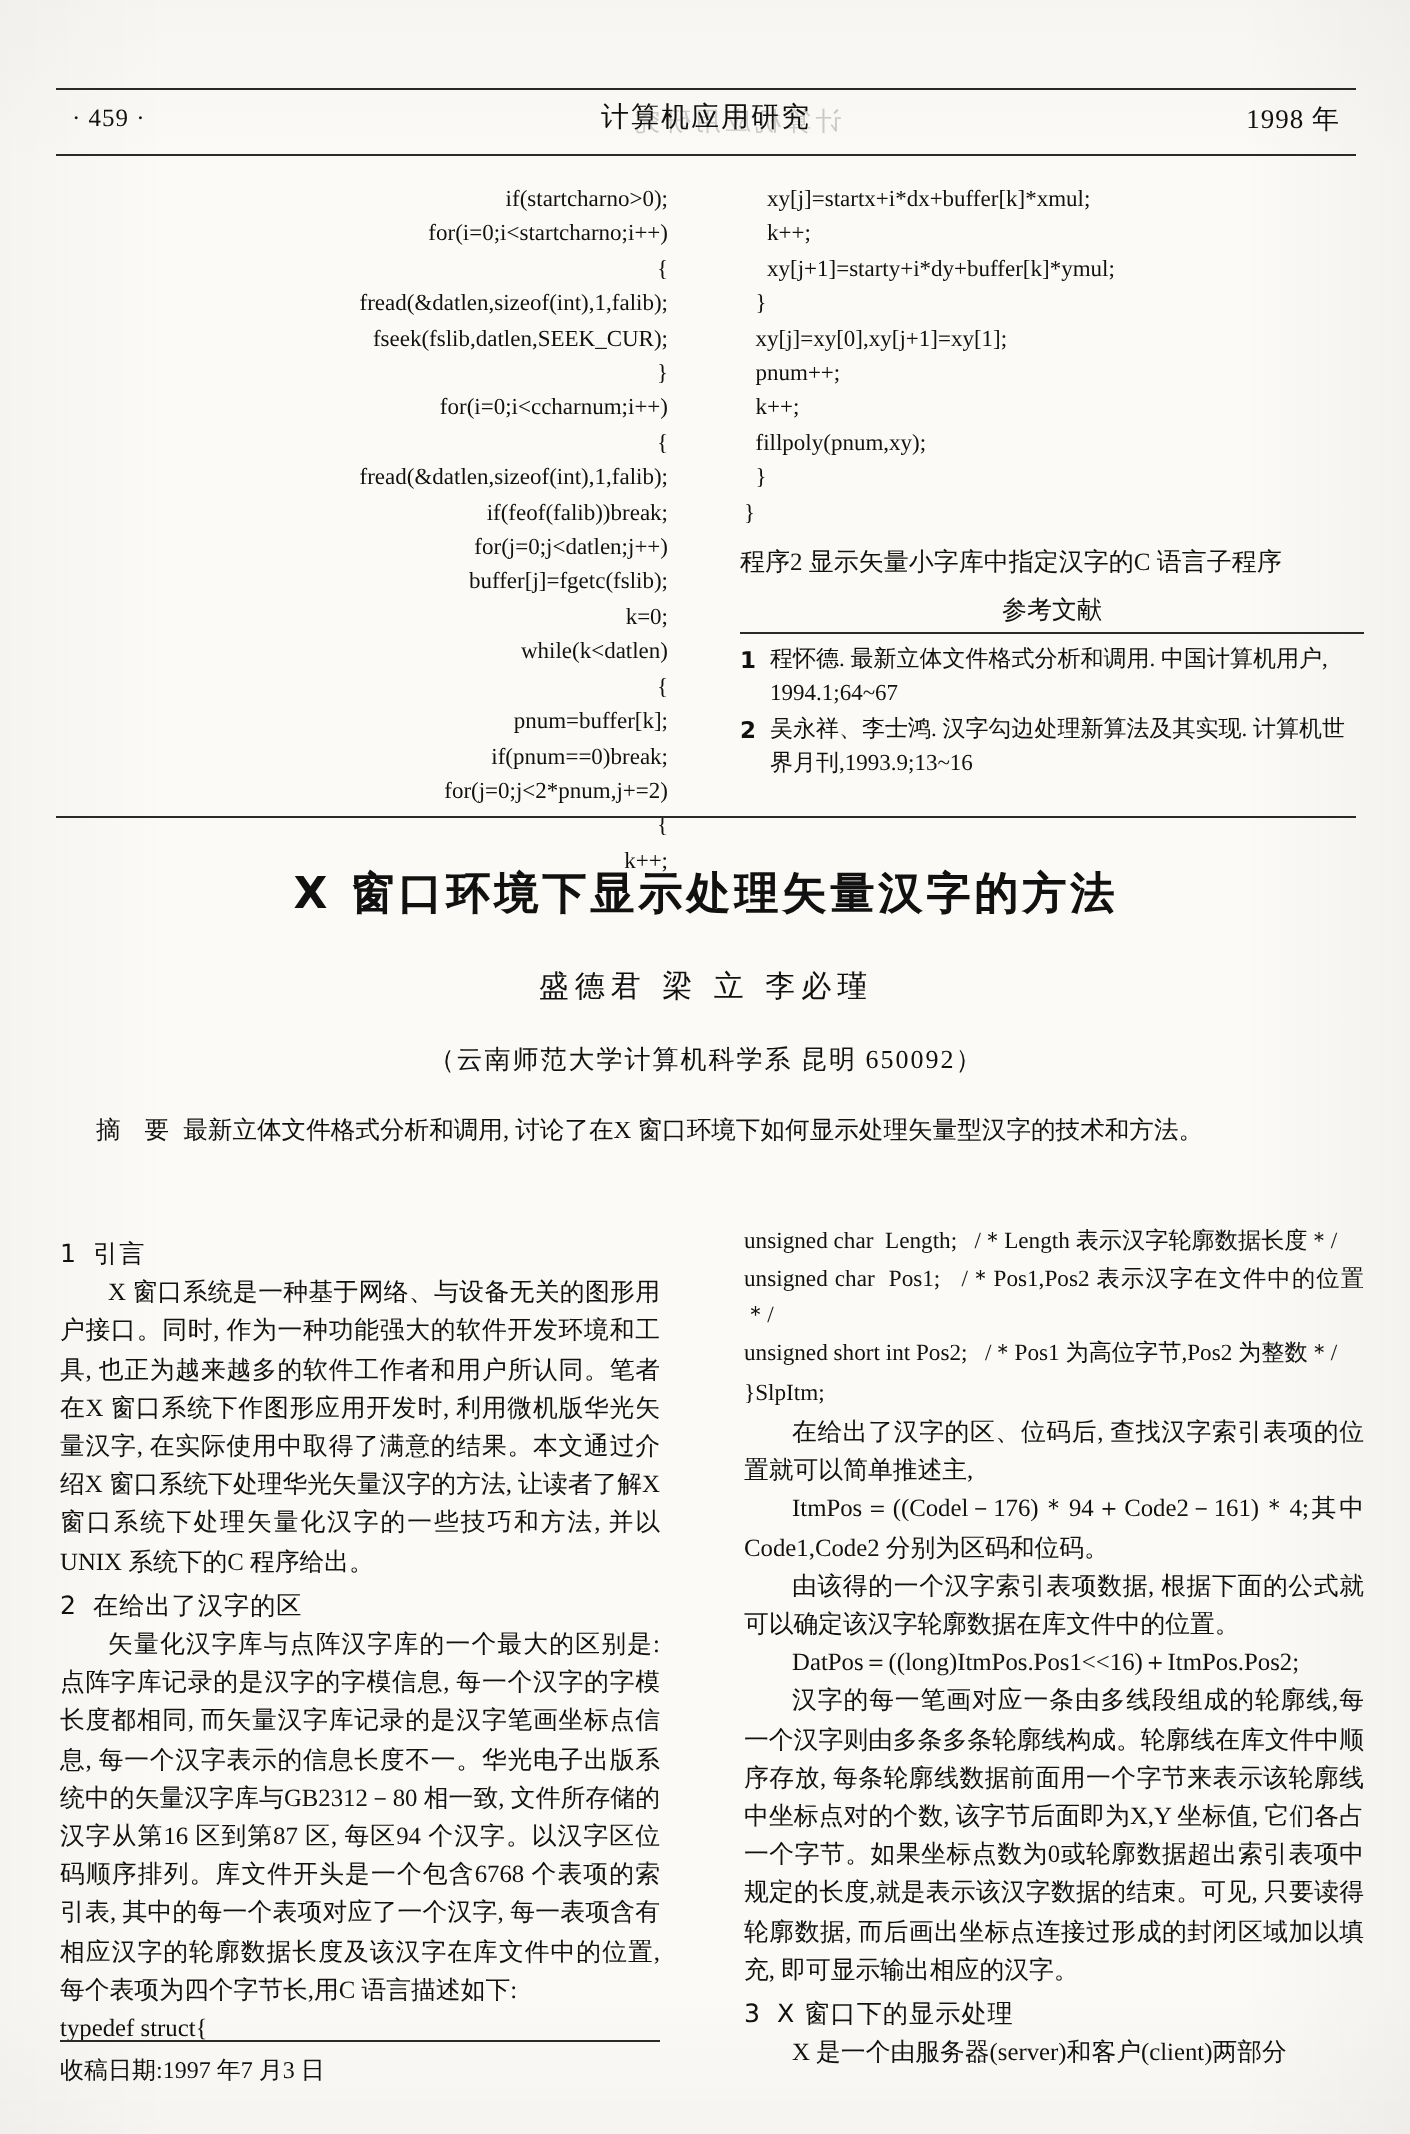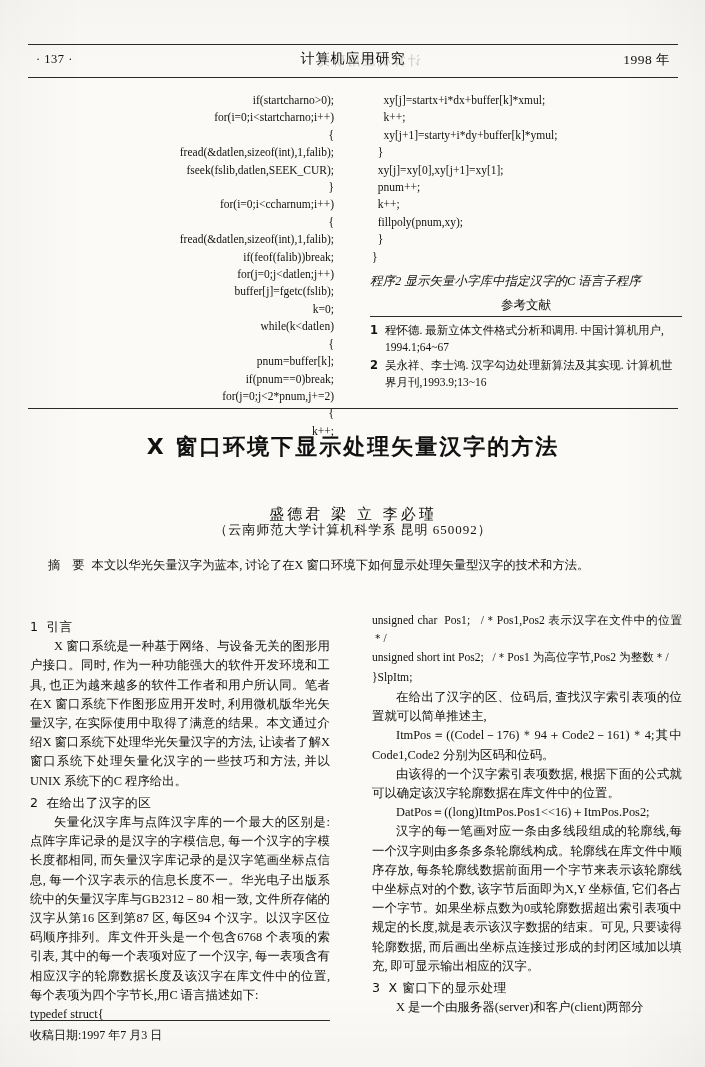--- a/index.html
+++ b/index.html
@@ -100,21 +100,20 @@
 
   .code-line { white-space: pre; }
 
   
   .prog-caption {
     position: absolute;
     left: 370px; top: 272px;
     width: 312px;
     font-size: 12.5px;
     line-height: 18px;
-    font-style: italic;
   }
   .refs-head {
     position: absolute;
     left: 370px; top: 297px;
     width: 312px;
     text-align: center;
     font-size: 12.5px;
     font-family: "DejaVu Sans", sans-serif;
   }
   .refs-rule {
@@ -160,21 +159,21 @@
     left: 28px; top: 432px;
     width: 650px;
     text-align: center;
     font-size: 22px;
     font-family: "DejaVu Sans", sans-serif;
     letter-spacing: 2px;
     font-weight: bold;
   }
   .art-authors {
     position: absolute;
-    left: 28px; top: 505px;
+    left: 28px; top: 484px;
     width: 650px;
     text-align: center;
     font-size: 15px;
     font-family: "DejaVu Sans", sans-serif;
     letter-spacing: 3px;
   }
   .art-affil {
     position: absolute;
     left: 28px; top: 521px;
     width: 650px;
@@ -247,21 +246,21 @@
 </style>
 </head>
 <body>
 
 <div class="page">
   <div class="paper-tex"></div>
 
   <div class="header">
     <div class="hdr-rule-top"></div>
     <div class="hdr-ghost">计算机应用研究</div>
-    <div class="hdr-page-no">· 137 ·</div>
+    <div class="hdr-page-no">· 459 ·</div>
     <div class="hdr-title">计算机应用研究</div>
     <div class="hdr-year">1998 年</div>
     <div class="hdr-rule-bot"></div>
   </div>
 
   <div class="code-col" id="code-left"><div class="code-line">if(startcharno&gt;0);</div><div class="code-line">for(i=0;i&lt;startcharno;i++)</div><div class="code-line">{</div><div class="code-line">  fread(&amp;datlen,sizeof(int),1,falib);</div><div class="code-line">  fseek(fslib,datlen,SEEK_CUR);</div><div class="code-line">}</div><div class="code-line">for(i=0;i&lt;ccharnum;i++)</div><div class="code-line">{</div><div class="code-line">  fread(&amp;datlen,sizeof(int),1,falib);</div><div class="code-line">  if(feof(falib))break;</div><div class="code-line">  for(j=0;j&lt;datlen;j++)</div><div class="code-line">  buffer[j]=fgetc(fslib);</div><div class="code-line">  k=0;</div><div class="code-line">  while(k&lt;datlen)</div><div class="code-line">  {</div><div class="code-line">    pnum=buffer[k];</div><div class="code-line">    if(pnum==0)break;</div><div class="code-line">    for(j=0;j&lt;2*pnum,j+=2)</div><div class="code-line">    {</div><div class="code-line">      k++;</div></div>
   <div class="code-col" id="code-right"><div class="code-line">    xy[j]=startx+i*dx+buffer[k]*xmul;</div><div class="code-line">    k++;</div><div class="code-line">    xy[j+1]=starty+i*dy+buffer[k]*ymul;</div><div class="code-line">  }</div><div class="code-line">  xy[j]=xy[0],xy[j+1]=xy[1];</div><div class="code-line">  pnum++;</div><div class="code-line">  k++;</div><div class="code-line">  fillpoly(pnum,xy);</div><div class="code-line">  }</div><div class="code-line">}</div></div>
 
   <div class="prog-caption">程序2 显示矢量小字库中指定汉字的C 语言子程序</div>
 
@@ -279,32 +278,33 @@
 界月刊,1993.9;13~16</span>
   </div>
 
   <div class="art-rule"></div>
   <div class="art-title">X 窗口环境下显示处理矢量汉字的方法</div>
   <div class="art-authors">盛德君 梁 立 李必瑾</div>
   <div class="art-affil">（云南师范大学计算机科学系 昆明 650092）</div>
 
   <div class="art-abstract">
     <span class="lbl">摘 要</span>
-    <span>本文以华光矢量汉字为蓝本, 讨论了在X 窗口环境下如何显示处理矢量型汉字的技术和方法。</span>
+    <span>最新立体文件格式分析和调用, 讨论了在X 窗口环境下如何显示处理矢量型汉字的技术和方法。</span>
   </div>
 
   <div class="body-col" id="body-left">
       <div class="sec-head"><span class="n">1</span><span>引言</span></div>
       <p class="para">X 窗口系统是一种基于网络、与设备无关的图形用户接口。同时, 作为一种功能强大的软件开发环境和工具, 也正为越来越多的软件工作者和用户所认同。笔者在X 窗口系统下作图形应用开发时, 利用微机版华光矢量汉字, 在实际使用中取得了满意的结果。本文通过介绍X 窗口系统下处理华光矢量汉字的方法, 让读者了解X 窗口系统下处理矢量化汉字的一些技巧和方法, 并以UNIX 系统下的C 程序给出。</p>
       <div class="sec-head"><span class="n">2</span><span>在给出了汉字的区</span></div>
       <p class="para">矢量化汉字库与点阵汉字库的一个最大的区别是: 点阵字库记录的是汉字的字模信息, 每一个汉字的字模长度都相同, 而矢量汉字库记录的是汉字笔画坐标点信息, 每一个汉字表示的信息长度不一。华光电子出版系统中的矢量汉字库与GB2312－80 相一致, 文件所存储的汉字从第16 区到第87 区, 每区94 个汉字。以汉字区位码顺序排列。库文件开头是一个包含6768 个表项的索引表, 其中的每一个表项对应了一个汉字, 每一表项含有相应汉字的轮廓数据长度及该汉字在库文件中的位置, 每个表项为四个字节长,用C 语言描述如下:</p>
       <div class="code-inline">typedef struct{</div>
     </div>
 
   <div class="body-col" id="body-right">
+      <div class="code-inline" style="font-size: 11.6px; line-height: 18px; margin-bottom: 1px;">unsigned char  Length;   /＊Length 表示汉字轮廓数据长度＊/</div>
       <div class="code-inline" style="font-size: 11.6px; line-height: 18px; margin-bottom: 1px;">unsigned char  Pos1;   /＊Pos1,Pos2 表示汉字在文件中的位置＊/</div>
       <div class="code-inline" style="font-size: 11.6px; line-height: 18px; margin-bottom: 2px;">unsigned short int Pos2;   /＊Pos1 为高位字节,Pos2 为整数＊/</div>
       <div class="code-inline" style="font-size: 11.6px; line-height: 18px; margin-bottom: 1px;">}SlpItm;</div>
       <p class="para">在给出了汉字的区、位码后, 查找汉字索引表项的位置就可以简单推述主,</p>
       <p class="para">ItmPos＝((Codel－176)＊94＋Code2－161)＊4;其中Code1,Code2 分别为区码和位码。</p>
       <p class="para">由该得的一个汉字索引表项数据, 根据下面的公式就可以确定该汉字轮廓数据在库文件中的位置。</p>
       <p class="para">DatPos＝((long)ItmPos.Pos1&lt;&lt;16)＋ItmPos.Pos2;</p>
       <p class="para">汉字的每一笔画对应一条由多线段组成的轮廓线,每一个汉字则由多条多条轮廓线构成。轮廓线在库文件中顺序存放, 每条轮廓线数据前面用一个字节来表示该轮廓线中坐标点对的个数, 该字节后面即为X,Y 坐标值, 它们各占一个字节。如果坐标点数为0或轮廓数据超出索引表项中规定的长度,就是表示该汉字数据的结束。可见, 只要读得轮廓数据, 而后画出坐标点连接过形成的封闭区域加以填充, 即可显示输出相应的汉字。</p>
       <div class="sec-head"><span class="n">3</span><span>X 窗口下的显示处理</span></div>
       <p class="para">X 是一个由服务器(server)和客户(client)两部分</p>

